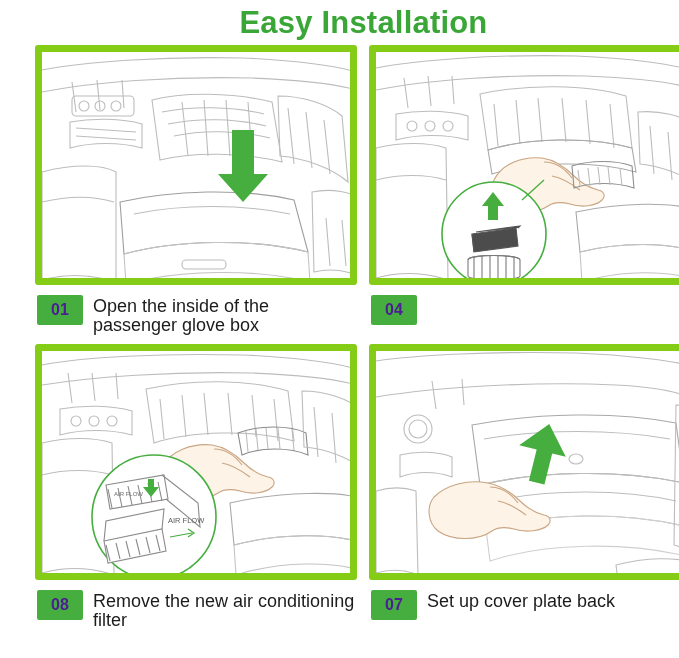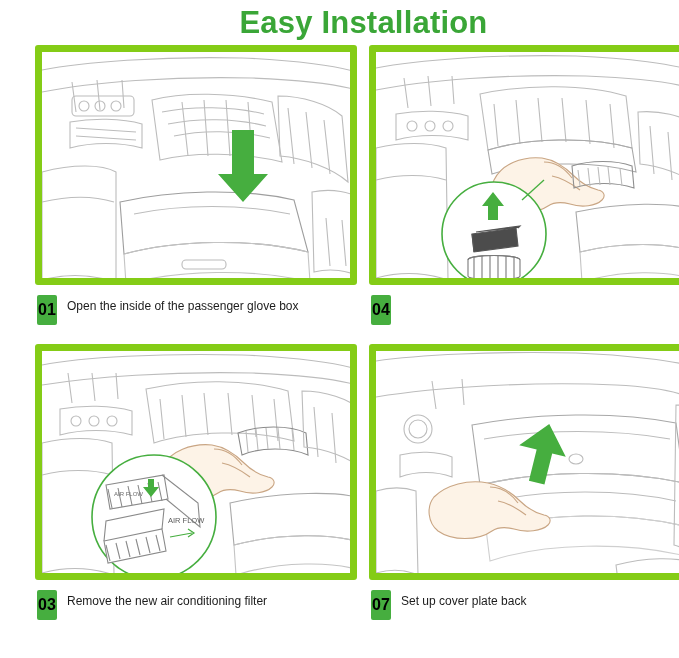--- a/index.html
+++ b/index.html
@@ -55,34 +55,34 @@
   .panel svg { display: block; }
   .caption {
     display: flex;
     align-items: flex-start;
     gap: 10px;
     padding: 9px 2px 0 2px;
     min-height: 44px;
   }
   .step-num {
     flex: 0 0 auto;
-    width: 20px;
+    width: 46px;
     height: 30px;
     background: #46ae3f;
-    color: #000000;
+    color: #4c1d95;
     font-size: 16px;
     font-weight: bold;
     display: flex;
     align-items: center;
     justify-content: center;
     border-radius: 2px;
     margin-top: 1px;
   }
   .step-text {
-    font-size: 12px;
+    font-size: 18px;
     line-height: 19px;
     color: #1c1c1c;
     padding-top: 3px;
     max-width: 268px;
   }
   .row2 .panel { height: 236px; }
 </style>
 </head>
 <body>
 
@@ -236,21 +236,21 @@
             <path d="M128 186 L150 182"></path>
             <path d="M146 178 L152 182 L146 186"></path>
           </g>
           <g font-family="Liberation Sans, sans-serif" stroke="none">
             <text x="72" y="145" font-size="6" fill="#6b6b6b">AIR FLOW</text>
             <text x="126" y="172" font-size="7.5" fill="#5a5a5a">AIR FLOW</text>
           </g>
         </svg>
       </div>
       <div class="caption">
-        <div class="step-num">03</div>
+        <div class="step-num">08</div>
         <div class="step-text">Remove the new air conditioning filter</div>
       </div>
     </div>
 
     <div class="cell row2">
       <div class="panel">
         <svg width="320" height="234" viewBox="0 0 320 234" fill="none" stroke="#bcbcbc" stroke-width="1.1">
           <path d="M0 10 C40 4, 120 0, 200 2 C250 4, 300 10, 320 16"></path>
           <path d="M0 46 C60 36, 160 30, 240 34 C280 36, 308 42, 320 50"></path>
           <path d="M56 30 L60 58 M86 28 L88 54"></path>

